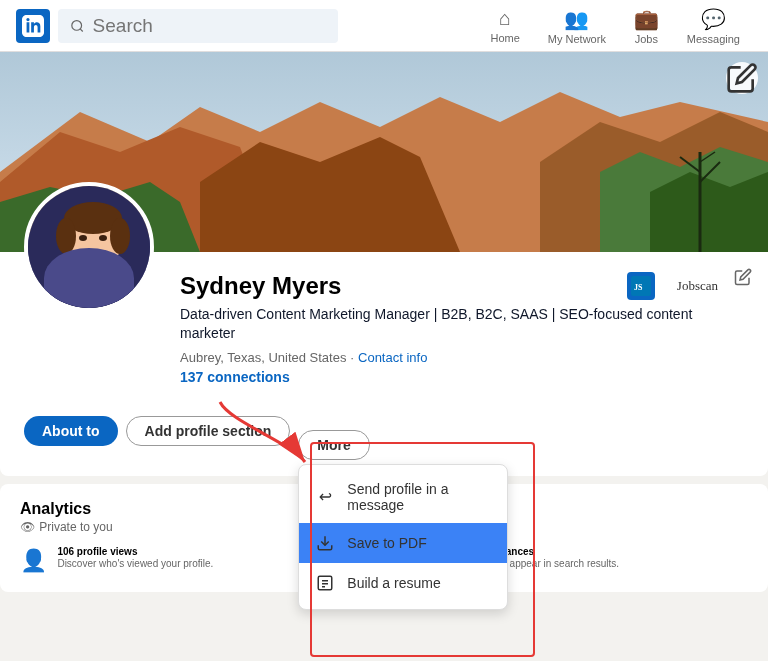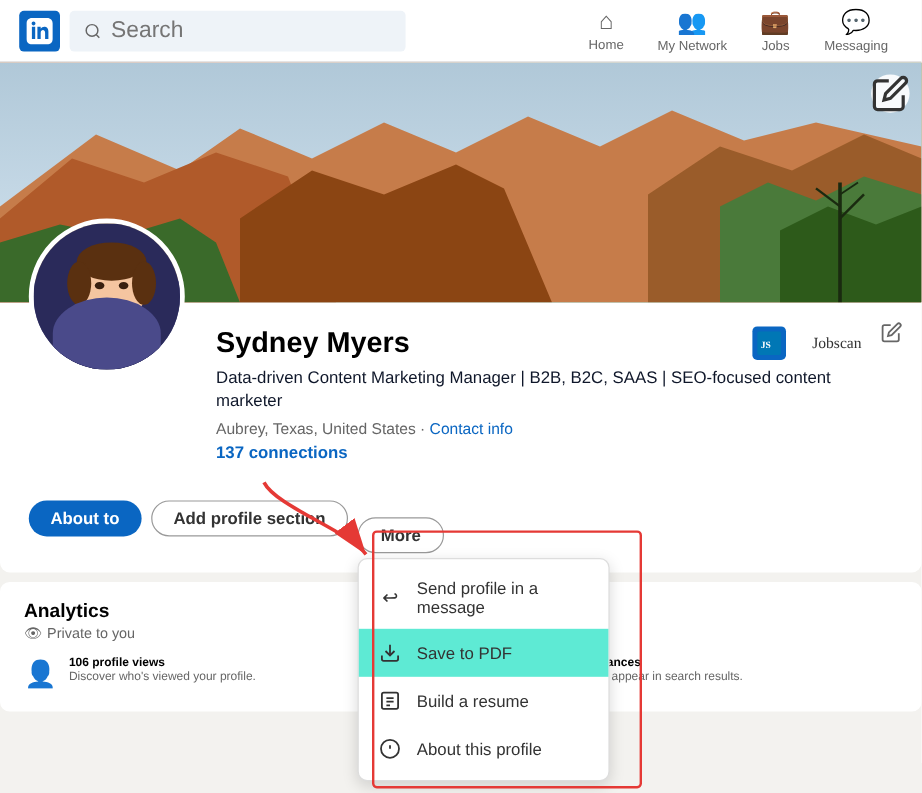--- a/index.html
+++ b/index.html
@@ -474,51 +474,41 @@
       <button class="btn-primary">About to</button>
       <button class="btn-outline">Add profile section</button>
       <div class="more-dropdown-wrap">
         <button class="btn-outline">More</button>
         
         <div class="dropdown-menu">
           <div class="dropdown-item">
             <span class="dropdown-icon">↩</span>
             <span>Send profile in a message</span>
           </div>
-          <div class="dropdown-item highlighted" style="background:#5eead4;text-align:center;">
+          <div class="dropdown-item highlighted" style="background:#3b82f6;text-align:center;">
             <span class="dropdown-icon">
               <svg width="18" height="18" viewBox="0 0 24 24" fill="none" stroke="#333" stroke-width="2">
                 <path d="M21 15v4a2 2 0 0 1-2 2H5a2 2 0 0 1-2-2v-4"></path>
                 <polyline points="7 10 12 15 17 10"></polyline>
                 <line x1="12" y1="15" x2="12" y2="3"></line>
               </svg>
             </span>
             <span>Save to PDF</span>
           </div>
           <div class="dropdown-item">
             <span class="dropdown-icon">
               <svg width="18" height="18" viewBox="0 0 24 24" fill="none" stroke="#333" stroke-width="2">
                 <rect x="3" y="3" width="18" height="18" rx="2"></rect>
                 <line x1="8" y1="9" x2="16" y2="9"></line>
                 <line x1="8" y1="13" x2="16" y2="13"></line>
                 <line x1="8" y1="17" x2="12" y2="17"></line>
               </svg>
             </span>
             <span>Build a resume</span>
           </div>
-          <div class="dropdown-item">
-            <span class="dropdown-icon">
-              <svg width="18" height="18" viewBox="0 0 24 24" fill="none" stroke="#333" stroke-width="2">
-                <circle cx="12" cy="12" r="10"></circle>
-                <line x1="12" y1="8" x2="12" y2="12"></line>
-                <line x1="12" y1="16" x2="12.01" y2="16"></line>
-              </svg>
-            </span>
-            <span>About this profile</span>
-          </div>
         </div>
       </div>
     </div>
 
     <div style="position:absolute; left:310px; top:390px; width:225px; height:215px; border:2px solid #e53935; border-radius:4px; pointer-events:none; z-index:500;"></div>
 
     <svg style="position:absolute; left:130px; top:330px; width:230px; height:130px; pointer-events:none; z-index:501; overflow:visible;">
       <defs>
         <marker id="arrowhead" markerWidth="10" markerHeight="7" refX="10" refY="3.5" orient="auto">
           <polygon points="0 0, 10 3.5, 0 7" fill="#e53935"></polygon>

